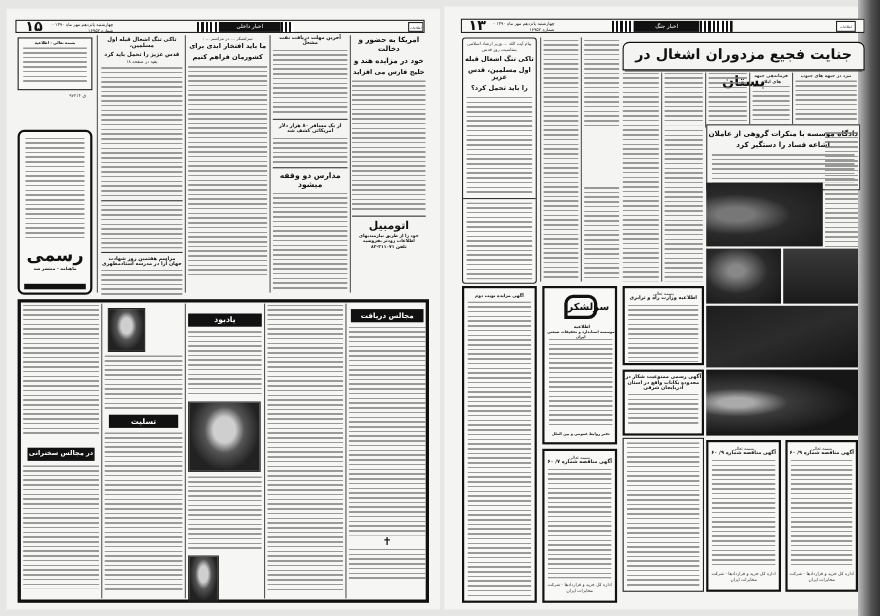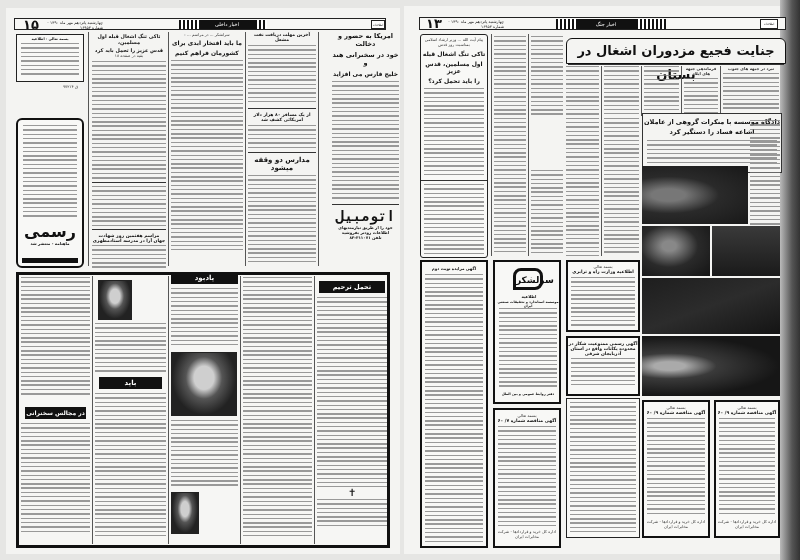--- a/index.html
+++ b/index.html
@@ -83,27 +83,27 @@
   <div class="text" style="height:60px;margin-top:3px;"></div>
   <div class="rule" style="margin:3px 0;"></div>
   <div class="hl" style="font-size:4.5px;">از یک مسافر ۸۰ هزار دلار</div>
   <div class="hl" style="font-size:4.5px;">امریکائی کشف شد</div>
   <div class="text" style="height:24px;margin-top:3px;"></div>
   <div class="rule" style="margin:3px 0;"></div>
   <div class="hl" style="font-size:7px;">مدارس دو وقفه میشود</div>
   <div class="text" style="height:90px;margin-top:3px;"></div>
 </div>
 
-<div class="abs" style="left:332px;top:32px;width:67px;height:232px;">
+<div class="abs" style="left:320px;top:32px;width:67px;height:232px;">
   <div class="hl" style="font-size:6.5px;">امریکا به حضور و دخالت</div>
-  <div class="hl" style="font-size:6.5px;margin-top:3px;">خود در سخنرانی هند و</div>
+  <div class="hl" style="font-size:6.5px;margin-top:3px;">خود در مزایده هند و</div>
   <div class="hl" style="font-size:6px;margin-top:3px;">خلیج فارس می افزاید</div>
   <div class="text" style="height:120px;margin-top:4px;"></div>
   <div class="rule" style="margin:3px 0;"></div>
-  <div class="hl" style="font-size:14px;font-family:Liberation Mono, monospace;">اتومبیل</div>
+  <div class="hl" style="font-size:10px;">اتومبیل</div>
   <div class="smallhd" style="font-size:4px;">خود را از طریق نیازمندیهای</div>
   <div class="smallhd" style="font-size:4px;">اطلاعات زودتر بفروشید</div>
   <div class="smallhd" style="font-size:4px;">تلفن ۳۱۱۰۷۱-۸۳</div>
 </div>
 
 <div class="abs" style="left:16px;top:272px;width:374px;height:276px;border:3px solid #111;background:#f6f6f4;"></div>
 
 <div class="abs col" style="left:92px;top:276px;height:268px;"></div>
 <div class="abs col" style="left:168px;top:276px;height:268px;"></div>
 <div class="abs col" style="left:240px;top:276px;height:268px;"></div>
@@ -111,38 +111,38 @@
 
 <div class="abs" style="left:21px;top:277px;width:69px;height:266px;">
   <div class="text" style="height:120px;"></div>
   <div class="banner" style="font-size:6px;height:12px;line-height:12px;margin:10px 4px 4px;">در مجالس سخنرانی</div>
   <div class="text" style="height:112px;"></div>
 </div>
 
 <div class="abs" style="left:95px;top:277px;width:71px;height:266px;">
   <div class="portrait" style="width:32px;height:38px;margin:3px 0 0 3px;"></div>
   <div class="text" style="height:50px;margin-top:3px;"></div>
-  <div class="banner" style="font-size:7px;height:12px;line-height:12px;margin:4px 4px;">باید</div>
+  <div class="banner" style="font-size:7px;height:12px;line-height:12px;margin:4px 4px;">تسلیت</div>
   <div class="text" style="height:146px;"></div>
 </div>
 
-<div class="abs" style="left:171px;top:270px;width:67px;height:266px;">
+<div class="abs" style="left:171px;top:283px;width:67px;height:266px;">
   <div class="banner" style="font-size:7px;height:12px;line-height:12px;margin:2px 0 4px;">یادبود</div>
   <div class="text" style="height:60px;"></div>
   <div class="portrait" style="width:64px;height:62px;margin-top:4px;"></div>
   <div class="text" style="height:68px;margin-top:4px;"></div>
   <div class="portrait" style="width:26px;height:40px;margin-top:4px;"></div>
 </div>
 
 <div class="abs" style="left:243px;top:277px;width:69px;height:266px;">
   <div class="text" style="height:262px;"></div>
 </div>
 
 <div class="abs" style="left:317px;top:277px;width:70px;height:266px;">
-  <div class="banner" style="font-size:6.5px;height:12px;line-height:12px;margin:4px 2px;">تحمل ترحیم</div>
+  <div class="banner" style="font-size:6.5px;height:12px;line-height:12px;margin:4px 2px;">مجالس دریافت</div>
   <div class="text" style="height:190px;"></div>
   <div style="text-align:center;font-size:10px;line-height:12px;">✝</div>
   <div class="text" style="height:30px;"></div>
 </div>
 
 <div class="page" style="left:404px;top:6px;width:382px;height:548px;"></div>
 <div class="abs" style="left:780px;top:0;width:20px;height:560px;background:linear-gradient(90deg,#bbb,#555 60%,#333);"></div>
 
 <div class="abs bar" style="left:419px;top:17px;width:367px;height:13px;">
   <span class="abs pnum" style="left:6px;top:-2px;">۱۳</span>

